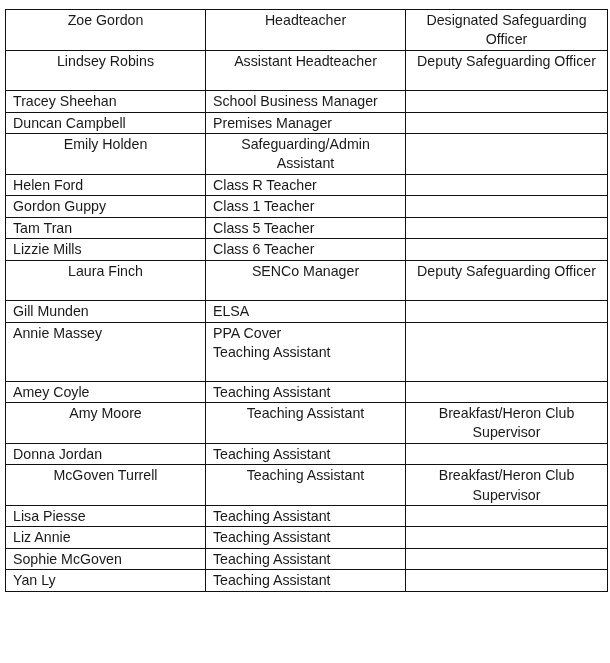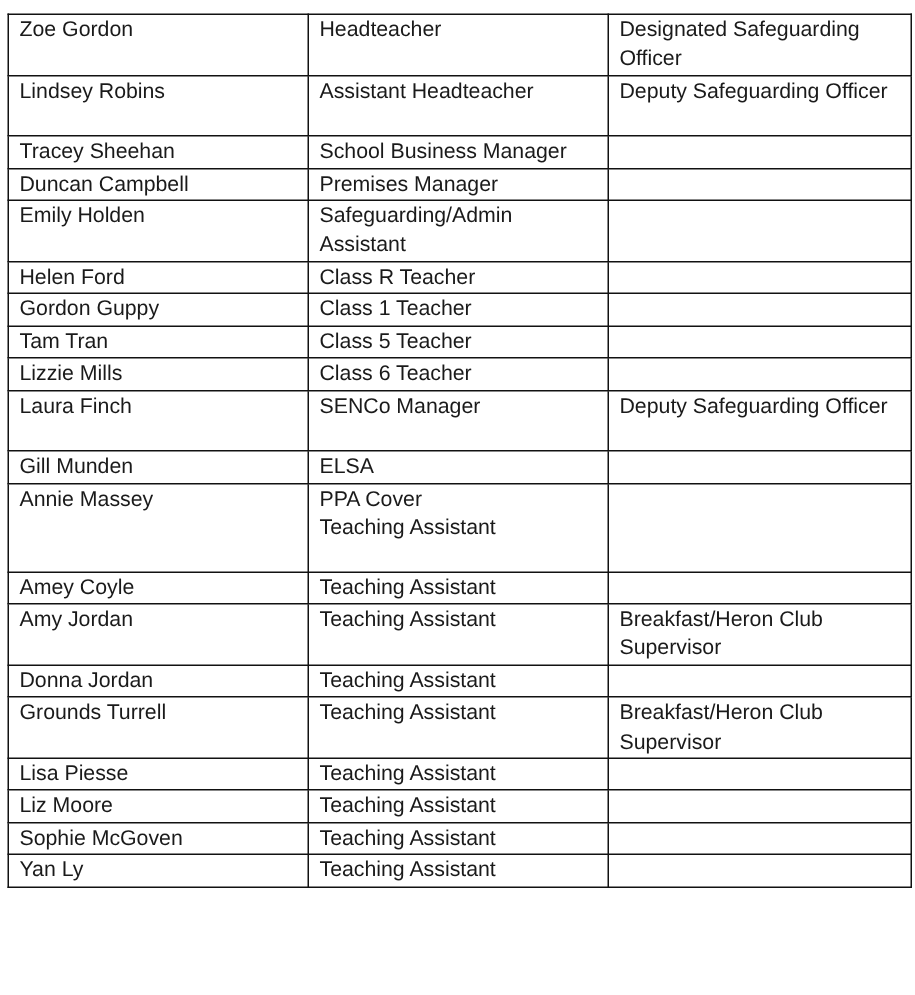--- a/index.html
+++ b/index.html
@@ -32,21 +32,21 @@
     table.staff td {
       border: 1.3px solid #111111;
       vertical-align: top;
       padding: 1px 7px 0 7px;
       font-size: 14.2px;
       line-height: 19.3px;
       white-space: normal;
       overflow: hidden;
     }
     table.staff tr.h1 td { height: 19.5px; }
-    table.staff tr.h2 td { height: 38.5px; }
+    table.staff tr.h2 td { height: 38.5px; text-align: center; }
     table.staff tr.h3 td { height: 57px; }
   </style>
 </head>
 <body>
 
 <div class="page">
   <table class="staff">
     <colgroup>
       <col class="c1">
       <col class="c2">
@@ -112,41 +112,41 @@
           <td>Annie Massey</td>
           <td>PPA Cover<br>Teaching Assistant</td>
           <td></td>
         </tr>
         <tr class="h1">
           <td>Amey Coyle</td>
           <td>Teaching Assistant</td>
           <td></td>
         </tr>
         <tr class="h2">
-          <td>Amy Jordan</td>
+          <td>Amy Moore</td>
           <td>Teaching Assistant</td>
           <td>Breakfast/Heron Club Supervisor</td>
         </tr>
         <tr class="h1">
           <td>Donna Jordan</td>
           <td>Teaching Assistant</td>
           <td></td>
         </tr>
         <tr class="h2">
-          <td>Grounds Turrell</td>
+          <td>McGoven Turrell</td>
           <td>Teaching Assistant</td>
           <td>Breakfast/Heron Club Supervisor</td>
         </tr>
         <tr class="h1">
           <td>Lisa Piesse</td>
           <td>Teaching Assistant</td>
           <td></td>
         </tr>
         <tr class="h1">
-          <td>Liz Moore</td>
+          <td>Liz Annie</td>
           <td>Teaching Assistant</td>
           <td></td>
         </tr>
         <tr class="h1">
           <td>Sophie McGoven</td>
           <td>Teaching Assistant</td>
           <td></td>
         </tr>
         <tr class="h1">
           <td>Yan Ly</td>

